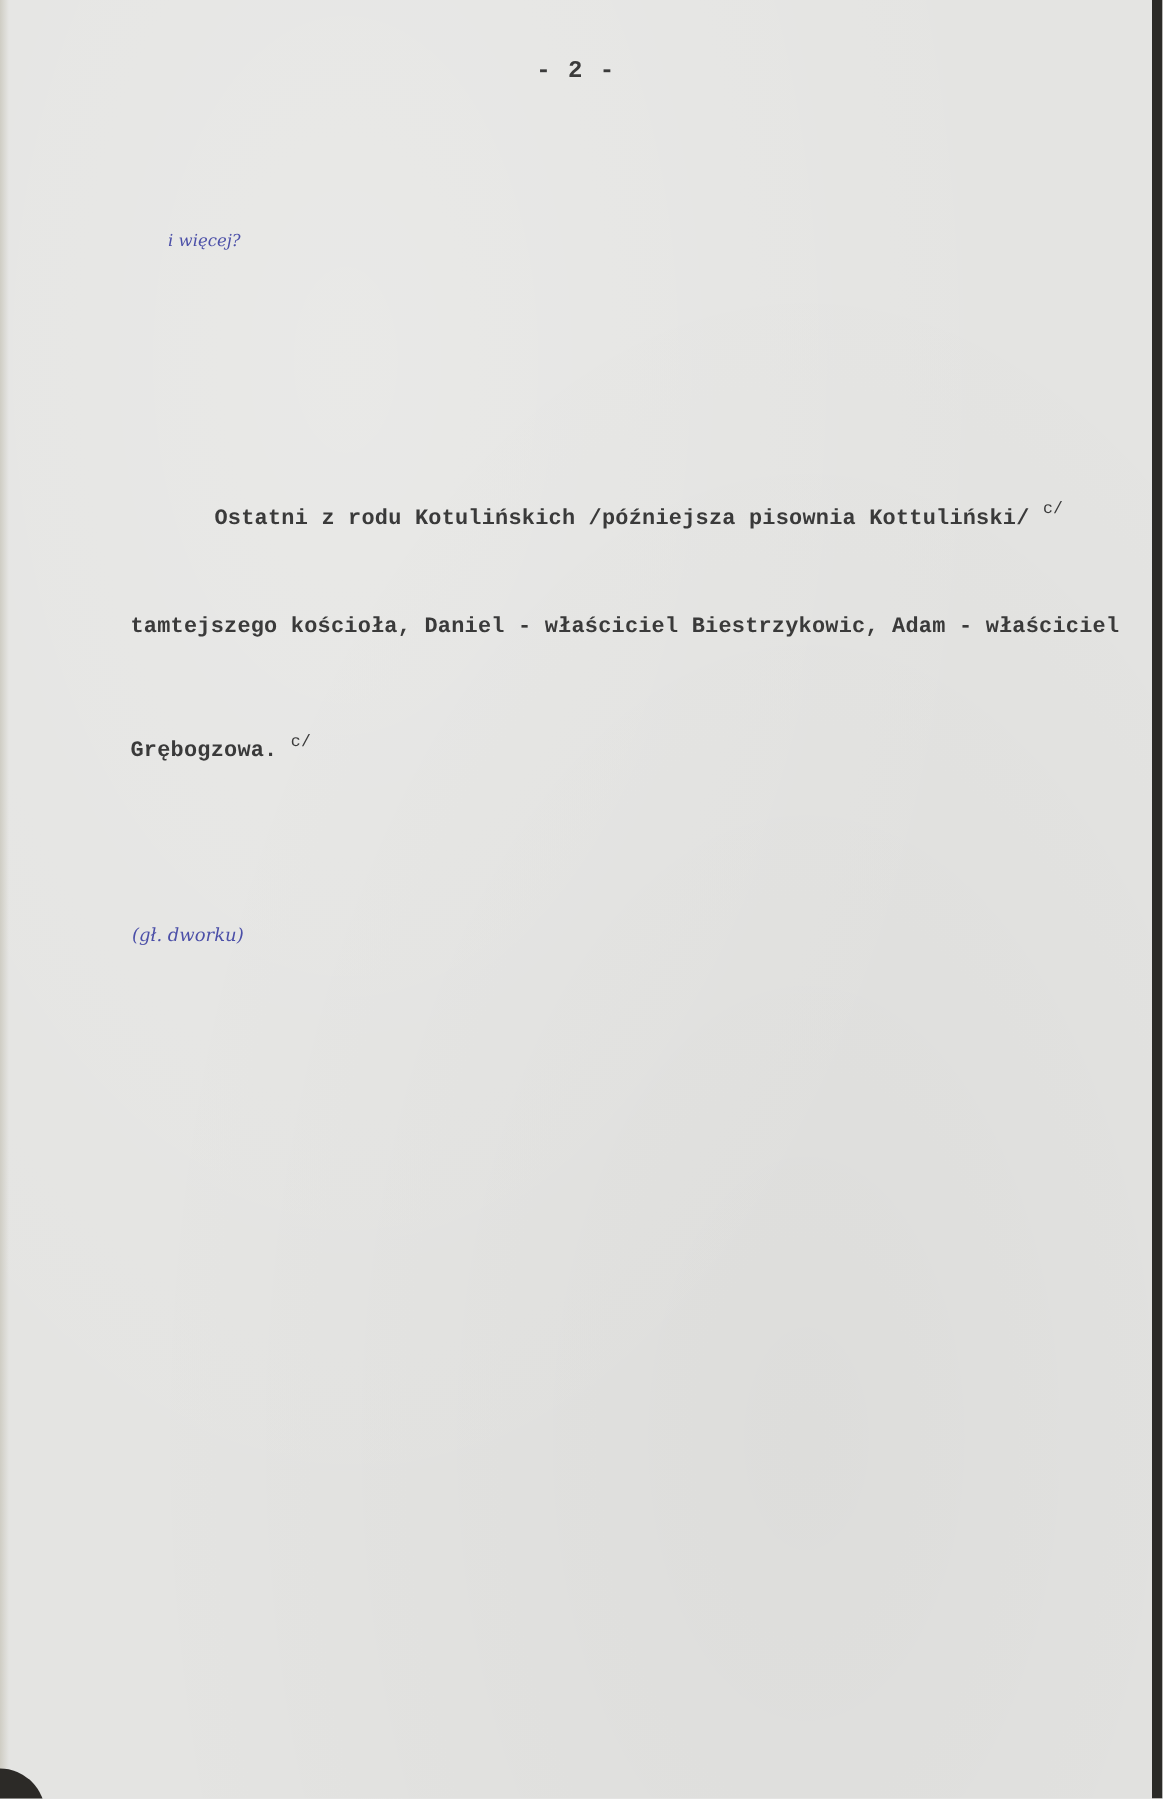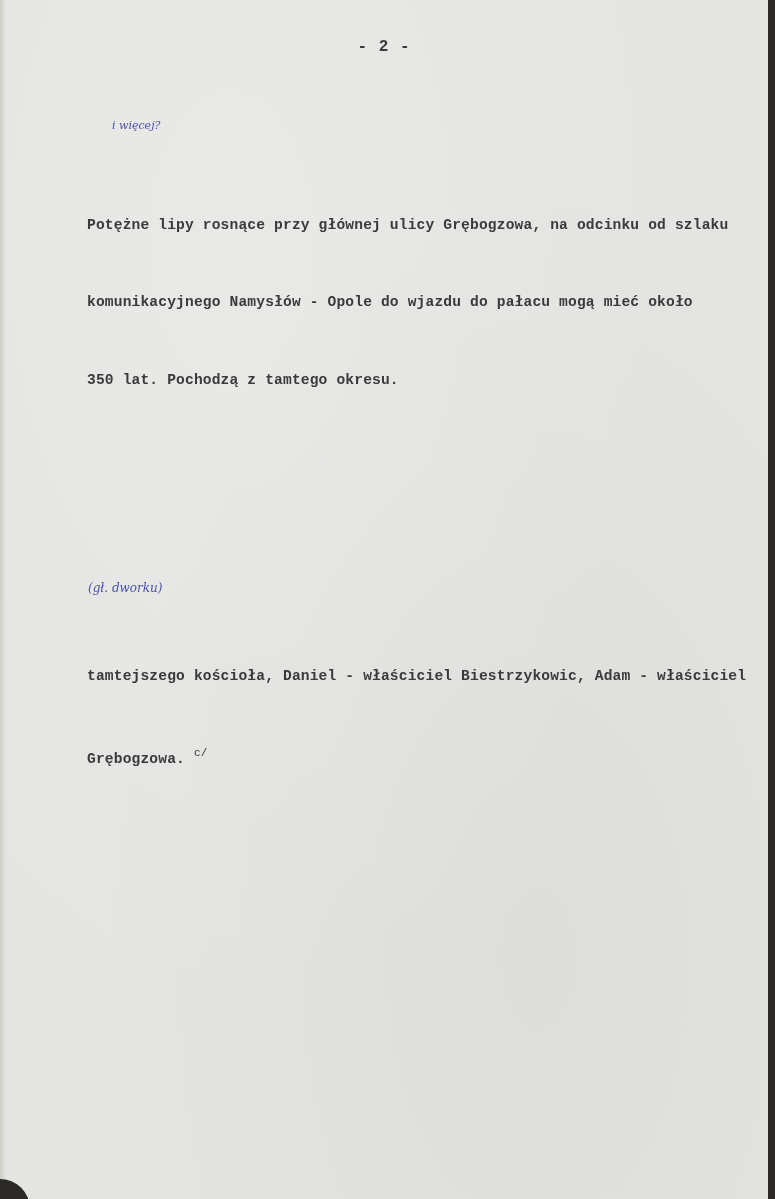--- a/index.html
+++ b/index.html
@@ -82,42 +82,39 @@
       vertical-align: 7px;
       font-weight: normal;
     }
     .handwritten {
       position: absolute;
       font-family: "DejaVu Serif", serif;
       font-style: italic;
       color: #4b4fa8;
       font-size: 11px;
       white-space: nowrap;
+      margin-top: 35px;
     }
   </style>
 </head>
 <body>
 
 <div class="page">
   <div class="page-edge-left"></div>
   <div class="corner-shadow"></div>
 
   <div class="page-number">- 2 -</div>
 
   <div class="text">
     
-    <div>
-      <span class="line">Potężne lipy rosnące przy głównej ulicy Grębogzowa, na odcinku od szlaku</span>
-      <span class="line">komunikacyjnego Namysłów - Opole do wjazdu do pałacu mogą mieć około</span>
-      <span class="line">350 lat. Pochodzą z tamtego okresu.</span>
-    </div>
     <span class="gap"></span>
 
     
     <div>
+      <span class="line indent"><span>Ostatni z rodu Kotulińskich /późniejsza pisownia Kottuliński/</span> <span class="sup">c/</span></span>
       <span class="line">tamtejszego kościoła, Daniel - właściciel Biestrzykowic, Adam - właściciel</span>
       <span class="line"><span>Grębogzowa.</span> <span class="sup">c/</span></span>
     </div>
     <span class="gap"></span>
 
     
     
     
 
     

